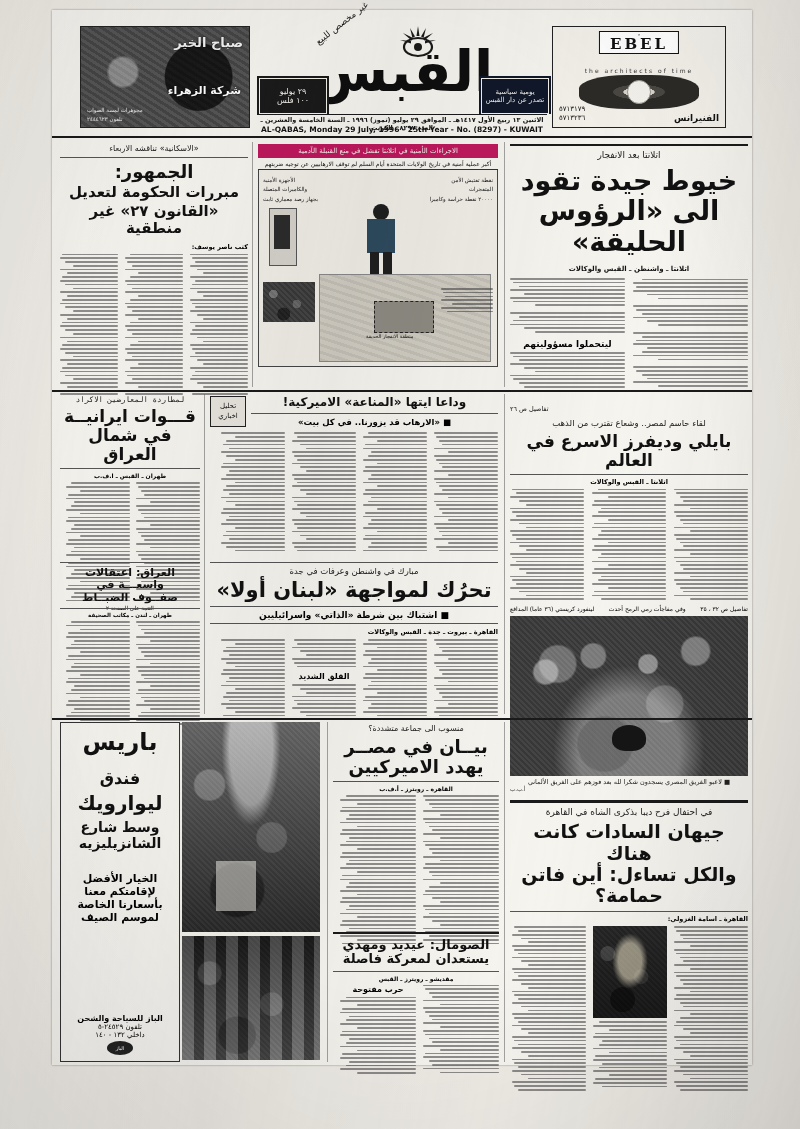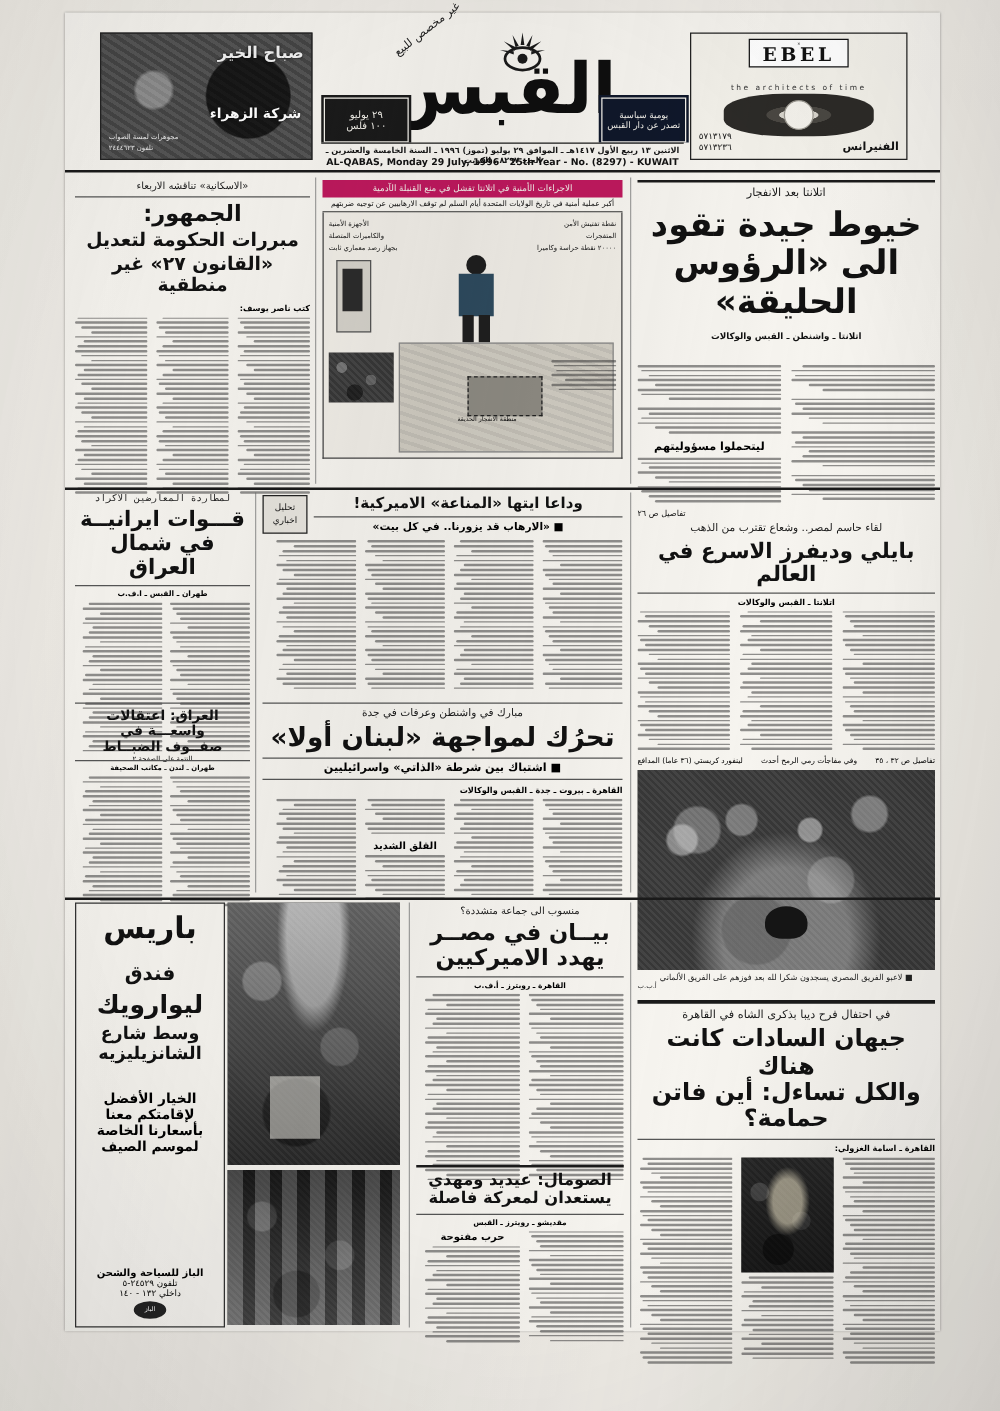--- a/index.html
+++ b/index.html
@@ -136,21 +136,21 @@
     <div class="col-sep" style="left:452px;top:132px;height:245px;"></div>
 
     <div style="position:absolute;left:458px;top:134px;width:238px;">
       <div class="rule" style="height:2px;width:100%;"></div>
       <div class="ar kicker" style="margin-top:4px;letter-spacing:2px;font-size:9px;">اتلانتا بعد الانفجار</div>
       <div class="ar hl" style="font-size:27px;text-align:center;margin-top:5px;letter-spacing:-1px;">خيوط جيدة تقود</div>
       <div class="ar hl" style="font-size:27px;text-align:center;letter-spacing:-1px;">الى «الرؤوس الحليقة»</div>
 
       <div class="ar" style="margin-top:8px;text-align:center;font-size:7px;font-weight:bold;color:#111;">اتلانتا ـ واشنطن ـ القبس والوكالات</div>
 
-      <div style="display:flex;gap:8px;margin-top:19px;">
+      <div style="display:flex;gap:8px;margin-top:5px;align-items:center;">
         <div class="copy tight" style="width:115px;">
           <div class="ln s2"></div>
             <div class="ln s1"></div>
             <div class="ln s3"></div>
             <div class="ln s1"></div>
           <div class="ln s5"></div>
             <div class="ln s4"></div>
             <div class="ln gap"></div>
           <div class="ln s1"></div>
             <div class="ln s3"></div>
@@ -201,21 +201,21 @@
               <div class="ln s1"></div>
             <div class="ln s5"></div>
               <div class="ln s4"></div>
               <div class="ln s1"></div>
               <div class="ln s3"></div>
             <div class="ln s2"></div>
               <div class="ln s5"></div>
           </div>
         </div>
       </div>
-      <div class="ar" style="margin-top:3px;font-size:6.5px;color:#111;text-align:left;">تفاصيل ص ٢٦</div>
+      <div class="ar" style="margin-top:15px;font-size:6.5px;color:#111;text-align:left;">تفاصيل ص ٢٦</div>
     </div>
 
     <div style="position:absolute;left:206px;top:134px;width:240px;">
       <div style="background:#be185d;color:#f3f1ea;font-size:7px;text-align:center;padding:3px 2px;letter-spacing:1px;" class="ar">الاجراءات الأمنية في اتلانتا تفشل في منع القنبلة الآدمية</div>
       <div class="ar" style="font-size:6px;text-align:center;padding:2px 2px;color:#111;border-bottom:1px solid #333;">أكبر عملية أمنية في تاريخ الولايات المتحدة أيام السلم لم توقف الارهابيين عن توجيه ضربتهم</div>
 
       <div style="position:relative;height:196px;border:1px solid #444;border-top:none;background:#f0ede6;overflow:hidden;">
 
         <div class="ar" style="position:absolute;right:4px;top:6px;font-size:5.5px;line-height:1.7;color:#111;">
           <div>نقطة تفتيش الأمن</div>

